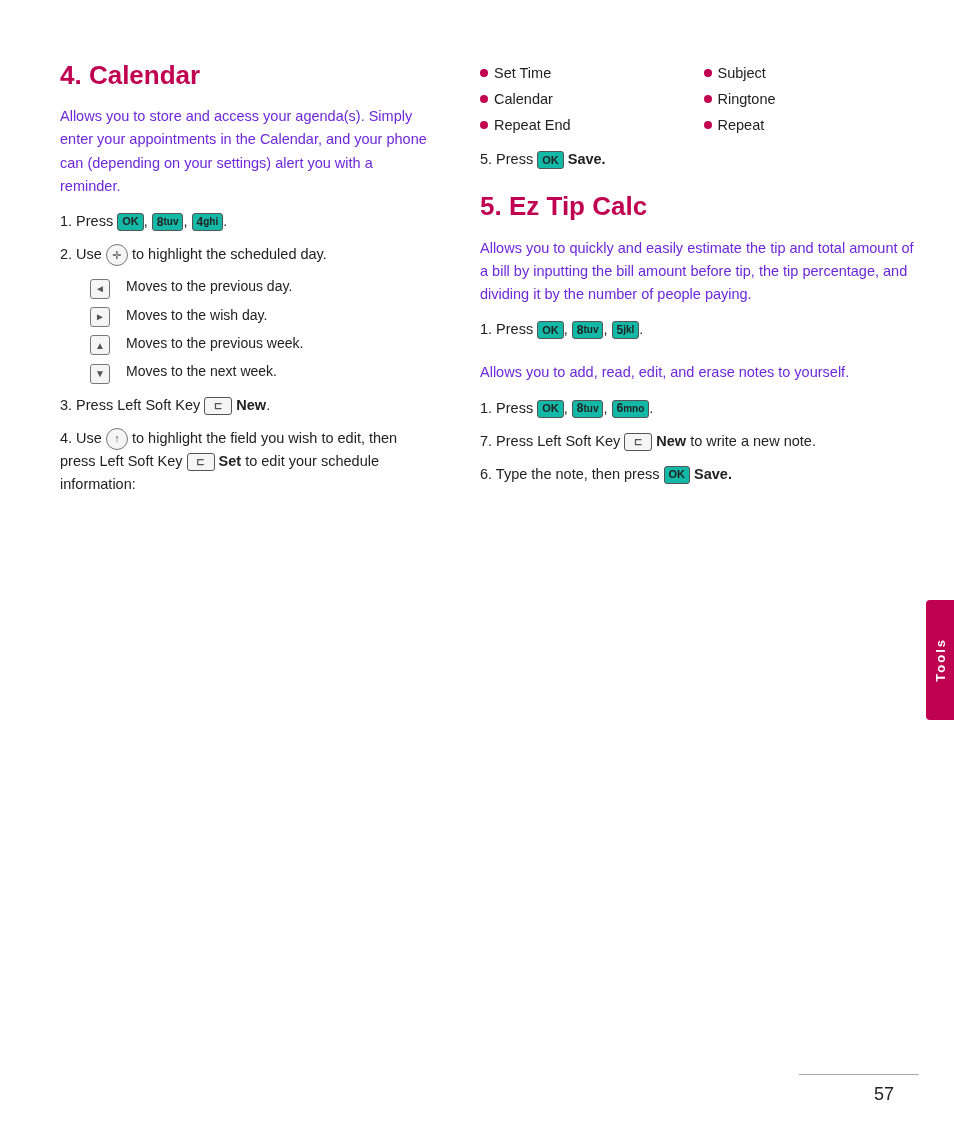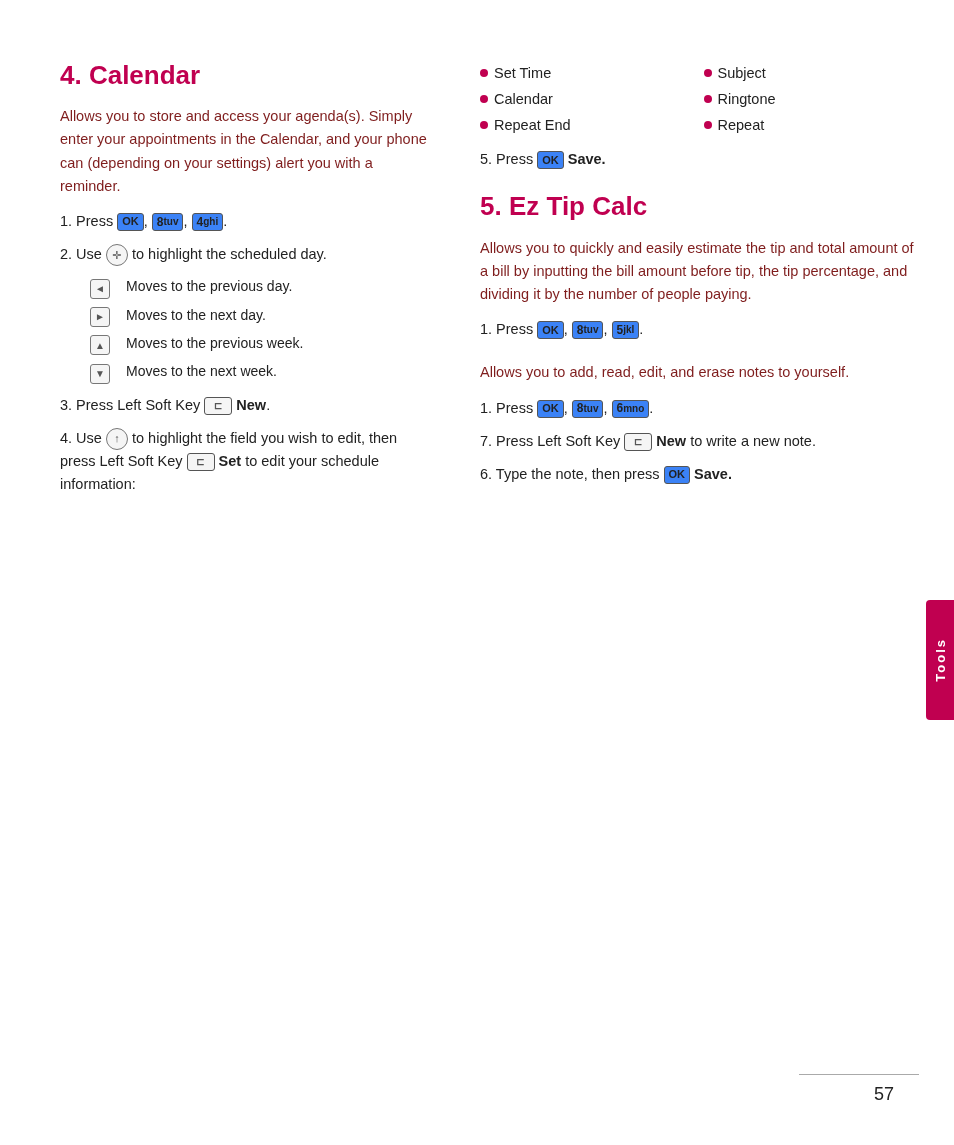--- a/index.html
+++ b/index.html
@@ -74,21 +74,21 @@
       font-size: 26px;
       font-weight: bold;
       color: #c00050;
       margin-bottom: 14px;
       line-height: 1.2;
     }
 
     .body-text {
       font-size: 14.5px;
       line-height: 1.6;
-      color: #7f1d1d;
+      color: #6d28d9;
       margin-bottom: 12px;
     }
 
     .step {
       font-size: 14.5px;
       line-height: 1.6;
       color: #222;
       margin-bottom: 10px;
       display: flex;
       align-items: flex-start;
@@ -106,21 +106,21 @@
       justify-content: center;
       border: 1.5px solid #555;
       border-radius: 3px;
       padding: 0px 4px;
       font-size: 12px;
       font-weight: bold;
       color: #222;
       min-width: 22px;
       height: 18px;
       vertical-align: middle;
-      background: #3b82f6;
+      background: #14b8a6;
     }
 
     .key-ok {
       font-size: 11px;
     }
 
     .nav-icon {
       display: inline-flex;
       align-items: center;
       justify-content: center;
@@ -242,21 +242,21 @@
       <div class="sub-bullet-item">
         <span class="sub-bullet-icon">
           <span class="nav-icon">◄</span>
         </span>
         <span>Moves to the previous day.</span>
       </div>
       <div class="sub-bullet-item">
         <span class="sub-bullet-icon">
           <span class="nav-icon">►</span>
         </span>
-        <span>Moves to the next day.</span>
+        <span>Moves to the wish day.</span>
       </div>
       <div class="sub-bullet-item">
         <span class="sub-bullet-icon">
           <span class="nav-icon">▲</span>
         </span>
         <span>Moves to the previous week.</span>
       </div>
       <div class="sub-bullet-item">
         <span class="sub-bullet-icon">
           <span class="nav-icon">▼</span>

